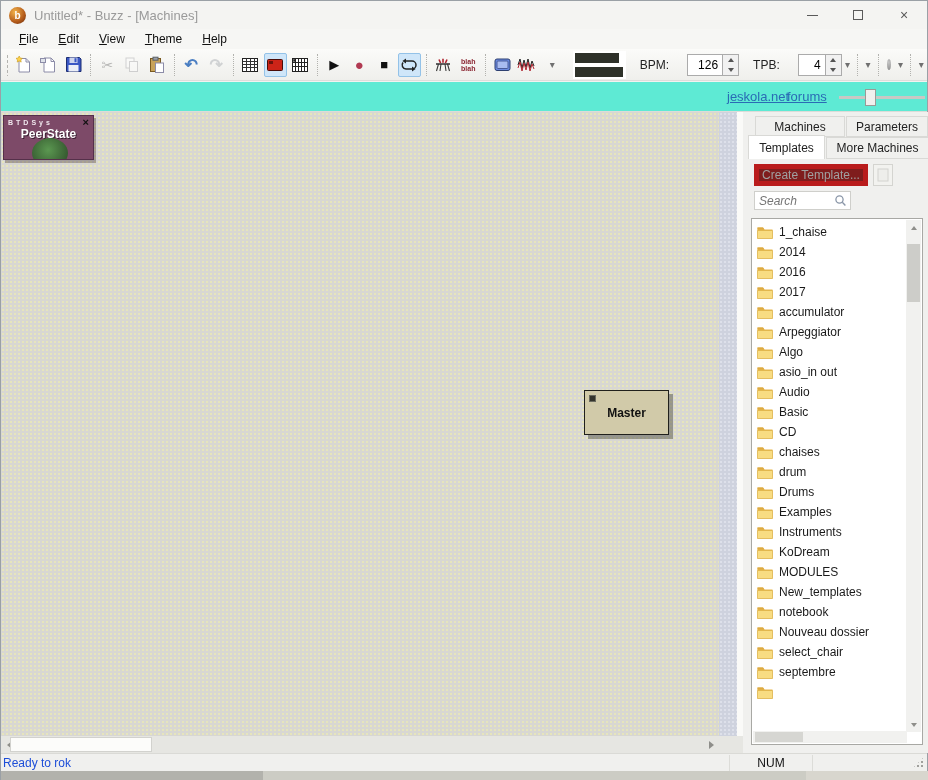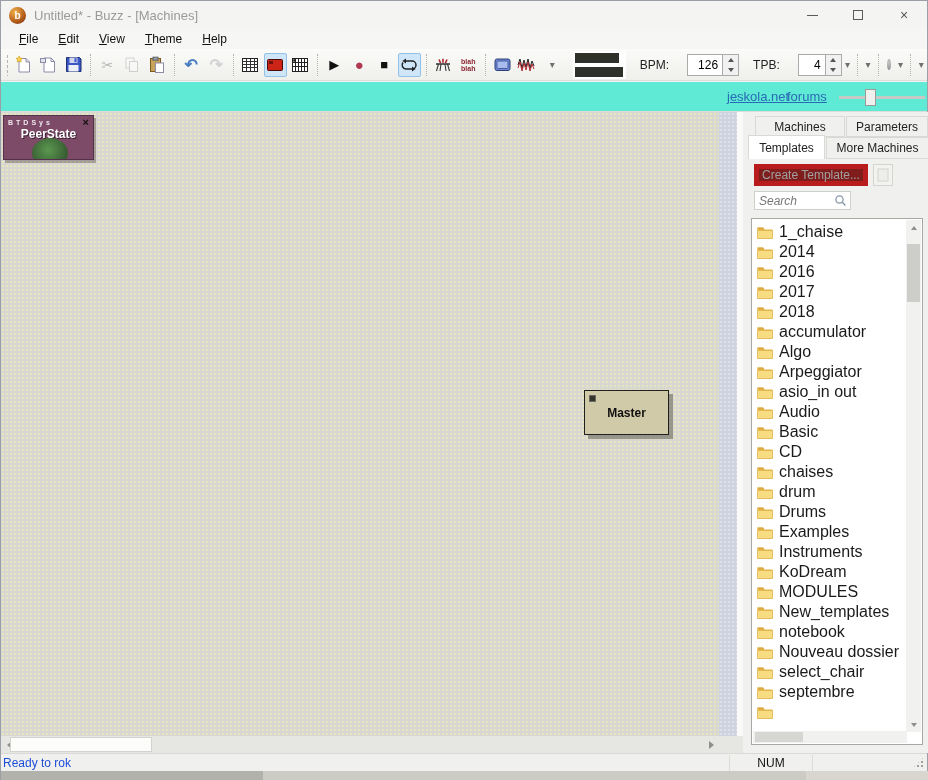--- a/index.html
+++ b/index.html
@@ -119,21 +119,21 @@
   .searchbox input { flex:1; border:0; outline:0; font-style:italic; color:#8a8a8a; font-size:12px;
     padding-left:4px; width:70px; font-family:"Liberation Sans",sans-serif; }
   .search-ic { margin-right:3px; }
 
   
   .listbox { position:absolute; left:8px; top:106px; width:172px; height:527px;
     background:#fff; border:1px solid #a8a8a4; }
   .list-viewport { position:absolute; left:1px; top:1px; width:154px; height:512px; overflow:hidden; padding-top:2px; }
   .folder-row { height:20px; display:flex; align-items:center; padding-left:4px; }
   .folder-ic { width:16px; height:13px; margin-right:6px; flex:none; }
-  .folder-label { font-size:16px; color:#1a1a1a; white-space:nowrap; }
+  .folder-label { font-size:12px; color:#1a1a1a; white-space:nowrap; }
   .list-vscroll { position:absolute; right:1px; top:1px; width:15px; height:512px; background:#f1f1ef; }
   .lvs-up,.lvs-dn { position:absolute; left:0; width:15px; height:15px; display:flex; align-items:center; justify-content:center; }
   .lvs-up { top:0; } .lvs-dn { bottom:0; }
   .lvs-thumb { position:absolute; left:1px; top:24px; width:13px; height:58px; background:#cdcdc9; }
   .list-hscroll { position:absolute; left:1px; bottom:1px; width:154px; height:12px; background:#f1f1ef; }
   .lhs-thumb { position:absolute; left:2px; top:1px; width:48px; height:10px; background:#d6d6d2; }
 
   
   .statusbar { position:absolute; left:0; top:752px; width:100%; height:18px; background:#f0f0ee;
     border-top:1px solid #dadad6; display:flex; align-items:center; }
@@ -433,45 +433,37 @@
                 <path d="M.5 1.5h5.5l1.5 2H.5z" fill="#dca942"></path>
               </svg></span>
             <span class="folder-label">2017</span>
           </div>
           <div class="folder-row">
             <span class="folder-ic"><svg width="16" height="13" viewBox="0 0 16 13">
                 <path d="M.5 1.5h5.5l1.5 2h8v9H.5z" fill="#e8b64c"></path>
                 <path d="M.5 4.5h15v8H.5z" fill="#f8dc82" stroke="#d9ab3e" stroke-width=".6"></path>
                 <path d="M.5 1.5h5.5l1.5 2H.5z" fill="#dca942"></path>
               </svg></span>
-            <span class="folder-label">2018</span>
-          </div>
-          <div class="folder-row">
-            <span class="folder-ic"><svg width="16" height="13" viewBox="0 0 16 13">
-                <path d="M.5 1.5h5.5l1.5 2h8v9H.5z" fill="#e8b64c"></path>
-                <path d="M.5 4.5h15v8H.5z" fill="#f8dc82" stroke="#d9ab3e" stroke-width=".6"></path>
-                <path d="M.5 1.5h5.5l1.5 2H.5z" fill="#dca942"></path>
-              </svg></span>
             <span class="folder-label">accumulator</span>
           </div>
           <div class="folder-row">
             <span class="folder-ic"><svg width="16" height="13" viewBox="0 0 16 13">
                 <path d="M.5 1.5h5.5l1.5 2h8v9H.5z" fill="#e8b64c"></path>
                 <path d="M.5 4.5h15v8H.5z" fill="#f8dc82" stroke="#d9ab3e" stroke-width=".6"></path>
                 <path d="M.5 1.5h5.5l1.5 2H.5z" fill="#dca942"></path>
               </svg></span>
+            <span class="folder-label">Arpeggiator</span>
+          </div>
+          <div class="folder-row">
+            <span class="folder-ic"><svg width="16" height="13" viewBox="0 0 16 13">
+                <path d="M.5 1.5h5.5l1.5 2h8v9H.5z" fill="#e8b64c"></path>
+                <path d="M.5 4.5h15v8H.5z" fill="#f8dc82" stroke="#d9ab3e" stroke-width=".6"></path>
+                <path d="M.5 1.5h5.5l1.5 2H.5z" fill="#dca942"></path>
+              </svg></span>
             <span class="folder-label">Algo</span>
-          </div>
-          <div class="folder-row">
-            <span class="folder-ic"><svg width="16" height="13" viewBox="0 0 16 13">
-                <path d="M.5 1.5h5.5l1.5 2h8v9H.5z" fill="#e8b64c"></path>
-                <path d="M.5 4.5h15v8H.5z" fill="#f8dc82" stroke="#d9ab3e" stroke-width=".6"></path>
-                <path d="M.5 1.5h5.5l1.5 2H.5z" fill="#dca942"></path>
-              </svg></span>
-            <span class="folder-label">Arpeggiator</span>
           </div>
           <div class="folder-row">
             <span class="folder-ic"><svg width="16" height="13" viewBox="0 0 16 13">
                 <path d="M.5 1.5h5.5l1.5 2h8v9H.5z" fill="#e8b64c"></path>
                 <path d="M.5 4.5h15v8H.5z" fill="#f8dc82" stroke="#d9ab3e" stroke-width=".6"></path>
                 <path d="M.5 1.5h5.5l1.5 2H.5z" fill="#dca942"></path>
               </svg></span>
             <span class="folder-label">asio_in out</span>
           </div>
           <div class="folder-row">

